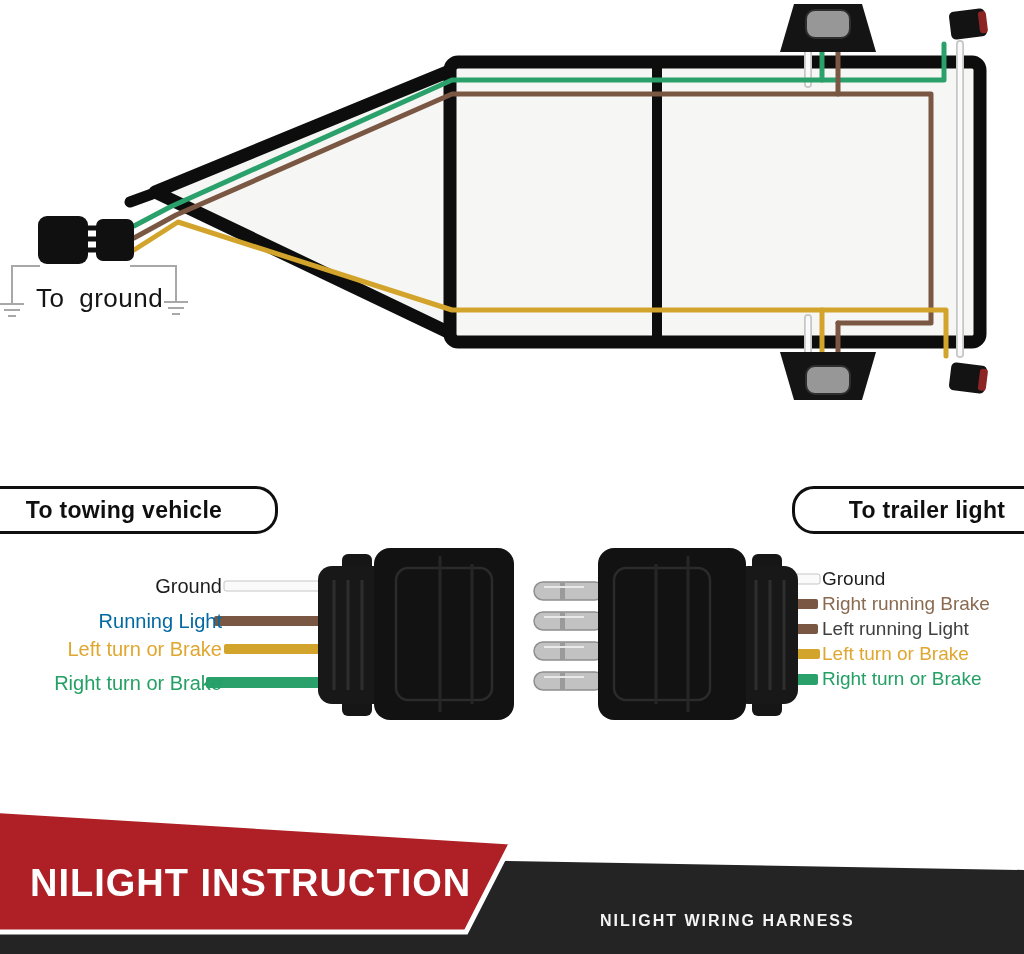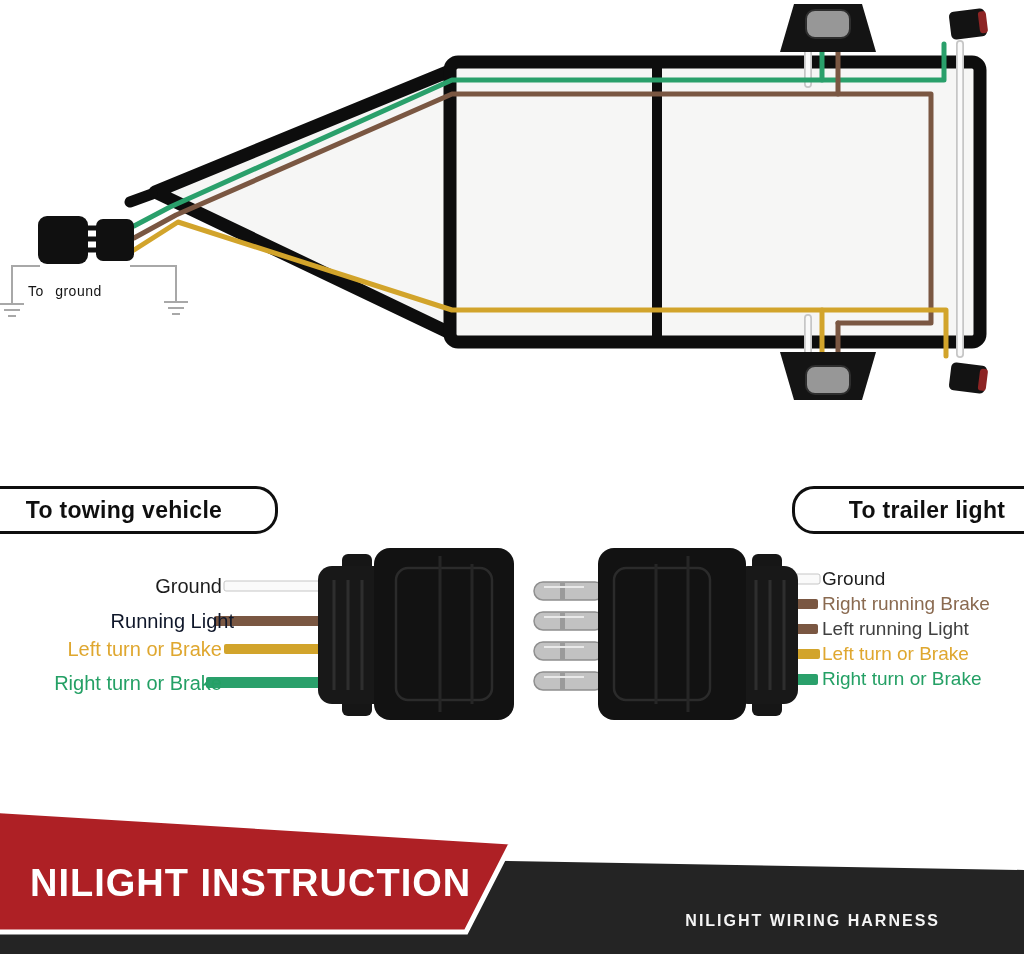--- a/index.html
+++ b/index.html
@@ -7,25 +7,25 @@
        font-family:"Liberation Sans","DejaVu Sans",sans-serif;overflow:hidden}
   .abs{position:absolute}
   .hdr-box{position:absolute;top:486px;height:42px;border:3px solid #0f0f0f;border-radius:22px;
            background:#fff;display:flex;align-items:center;justify-content:center;
            font-weight:bold;font-size:23px;color:#0f0f0f;letter-spacing:.3px}
   #hdr-left{left:-30px;width:302px}
   #hdr-right{left:792px;width:264px}
   .wire-label{position:absolute;font-size:20px;font-weight:500;line-height:24px;white-space:nowrap}
   .wl-left{left:0;width:222px;text-align:right}
   .wl-right{left:822px;width:200px;text-align:left;font-size:19px}
-  #to-ground{position:absolute;left:28px;top:283px;font-size:14px;font-weight:500;
+  #to-ground{position:absolute;left:36px;top:283px;font-size:26px;font-weight:500;
              color:#141414;word-spacing:7px;letter-spacing:.5px}
   #banner-title{position:absolute;left:30px;top:862px;font-size:38px;font-weight:bold;
                 color:#ffffff;letter-spacing:1px}
-  #banner-subtitle{position:absolute;left:600px;top:912px;width:340px;text-align:right;
+  #banner-subtitle{position:absolute;left:600px;top:912px;width:340px;text-align:left;
                    font-size:16px;font-weight:bold;color:#f5f5f5;letter-spacing:2px}
 </style>
 </head>
 <body>
 
 <svg class="abs" style="left:0;top:0" width="1024" height="470" viewBox="0 0 1024 470">
 
   <polyline points="452,70 155,192 452,334" fill="#f6f6f5" stroke="#0d0d0d" stroke-width="13" stroke-linejoin="round" stroke-linecap="round"></polyline>
   <line x1="152" y1="194" x2="130" y2="202" stroke="#0d0d0d" stroke-width="11" stroke-linecap="round"></line>
 
@@ -139,21 +139,21 @@
     <rect x="752" y="14" width="30" height="162" rx="6" fill="#161616"></rect>
     <rect x="734" y="26" width="64" height="138" rx="14" fill="#181818"></rect>
     <rect x="598" y="8" width="148" height="172" rx="16" fill="#121212"></rect>
     <path d="M756,40 V150 M770,40 V150 M784,40 V150" stroke="#2e2e2e" stroke-width="3"></path>
     <rect x="614" y="28" width="96" height="132" rx="12" fill="none" stroke="#2b2b2b" stroke-width="2.5"></rect>
     <path d="M688,16 V172 M656,24 V164" stroke="#262626" stroke-width="3"></path>
   </g>
 </svg>
 
 <div class="wire-label wl-left" style="top: 574px; color: rgb(29, 29, 29);">Ground</div>
-<div class="wire-label wl-left" style="top: 609px; color: #0f172a; margin-left: 12px;">Running Light</div>
+<div class="wire-label wl-left" style="top: 609px; color: #0369a1;">Running Light</div>
 <div class="wire-label wl-left" style="top: 637px; color: rgb(223, 167, 47);">Left turn or Brake</div>
 <div class="wire-label wl-left" style="top: 671px; color: rgb(36, 160, 101);">Right turn or Brake</div>
 
 <div class="wire-label wl-right" style="top: 567px; color: rgb(29, 29, 29);">Ground</div>
 <div class="wire-label wl-right" style="top: 592px; color: rgb(138, 106, 80);">Right running Brake</div>
 <div class="wire-label wl-right" style="top: 617px; color: #404040;">Left running Light</div>
 <div class="wire-label wl-right" style="top: 642px; color: rgb(223, 167, 47);">Left turn or Brake</div>
 <div class="wire-label wl-right" style="top: 667px; color: rgb(36, 160, 101);">Right turn or Brake</div>
 
 <svg class="abs" style="left:0;top:800" width="1024" height="154" viewBox="0 0 1024 154">

